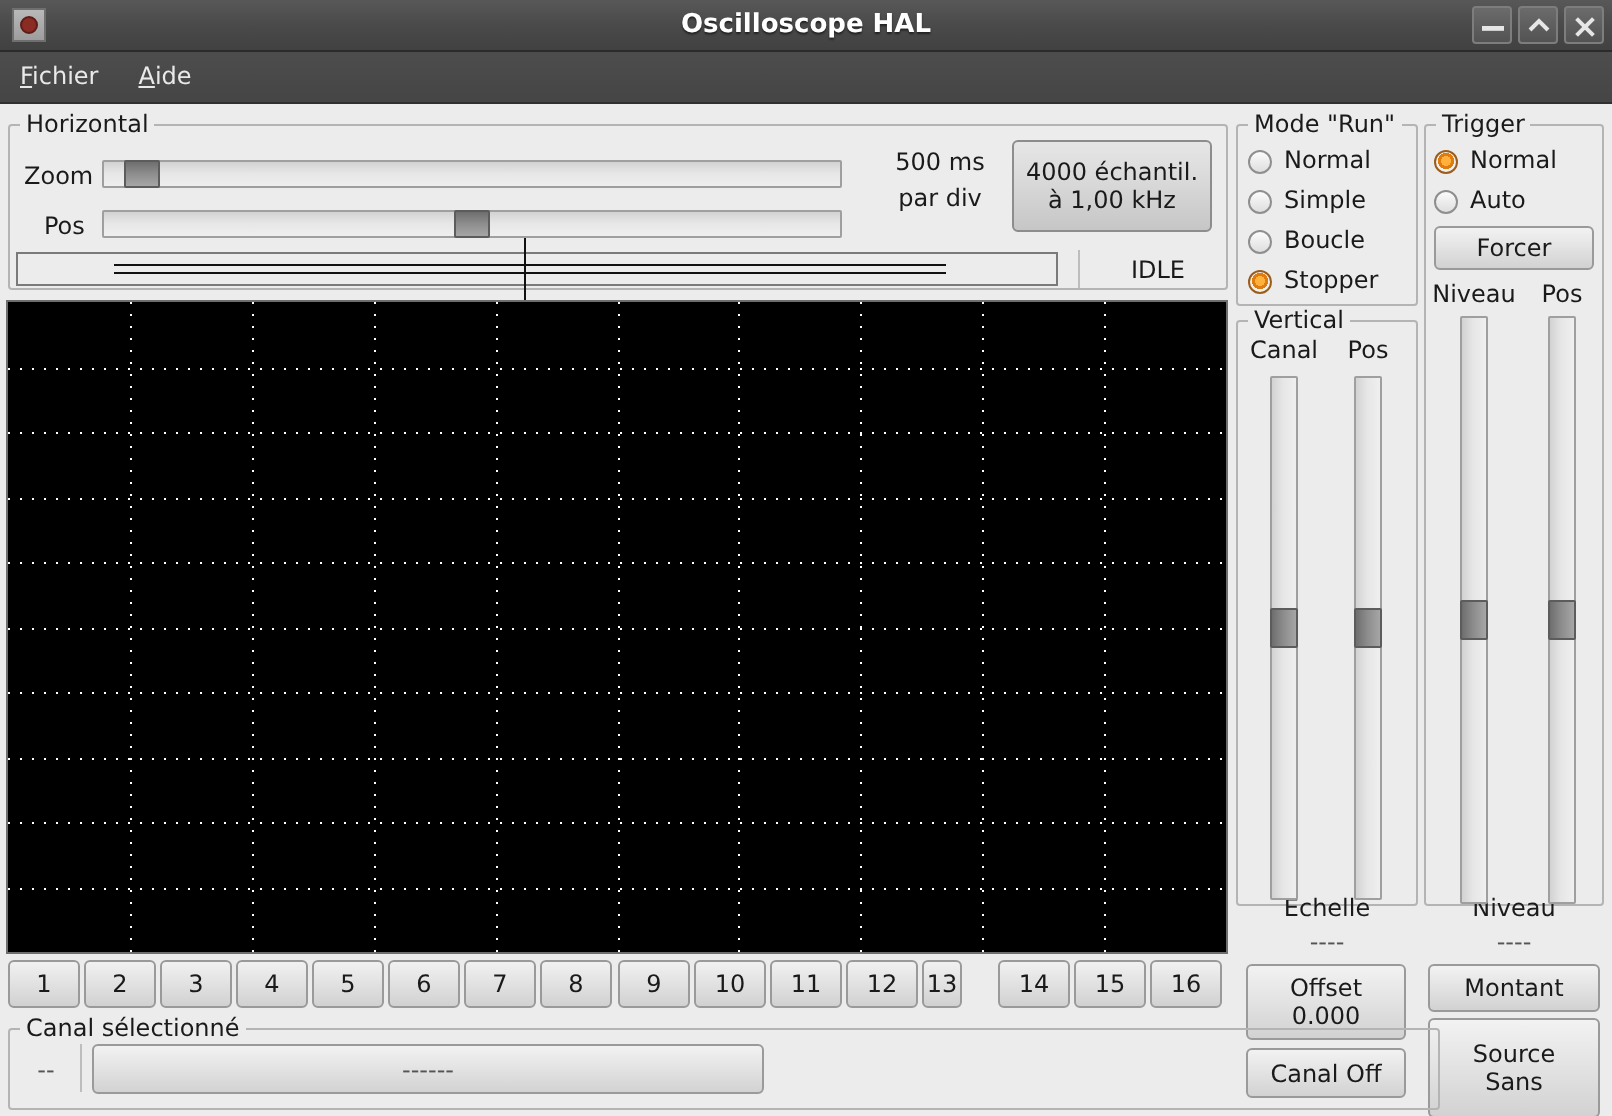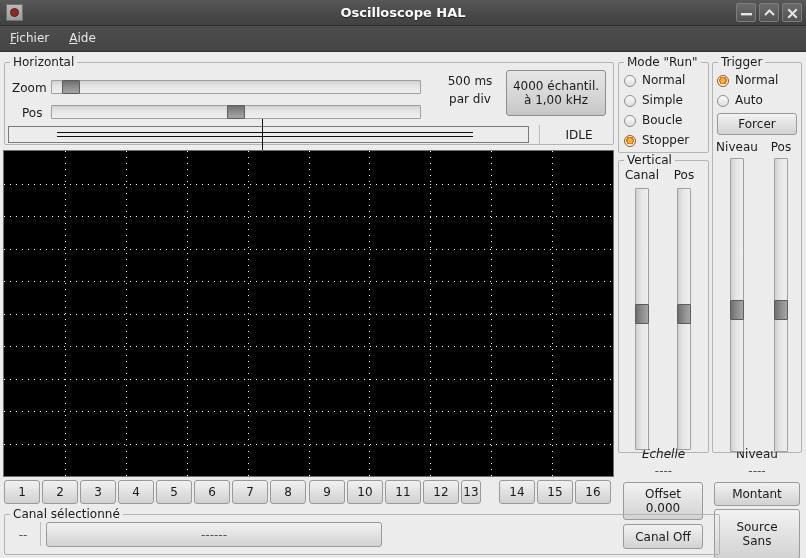--- a/index.html
+++ b/index.html
@@ -276,21 +276,21 @@
         <div class="track"></div>
         <div class="handle" id="vgainHandle" style="top: 116px;"></div>
       </div>
       <div class="vslider" style="left:59px;top:28px;height:262px;">
         <div class="track"></div>
         <div class="handle" id="vposHandle" style="top: 116px;"></div>
       </div>
     </div>
   </div>
 
-  <div class="lbl" style="left:618px;top:447px;width:91px;text-align:center;font-style:italic;">Échelle</div>
+  <div class="lbl" style="left:618px;top:447px;width:91px;text-align:center;">Échelle</div>
   <div class="dashes" style="left:618px;top:464px;width:91px;">----</div>
   <div class="btn" style="left:623px;top:482px;width:80px;height:38px;">
     <span>Offset</span>
     <span class="l2">0.000</span>
   </div>
   <div class="btn" style="left:623px;top:524px;width:80px;height:25px;">
     <span>Canal Off</span>
   </div>
 
   <div class="group" style="left:712px;top:55px;width:90px;height:398px;">

